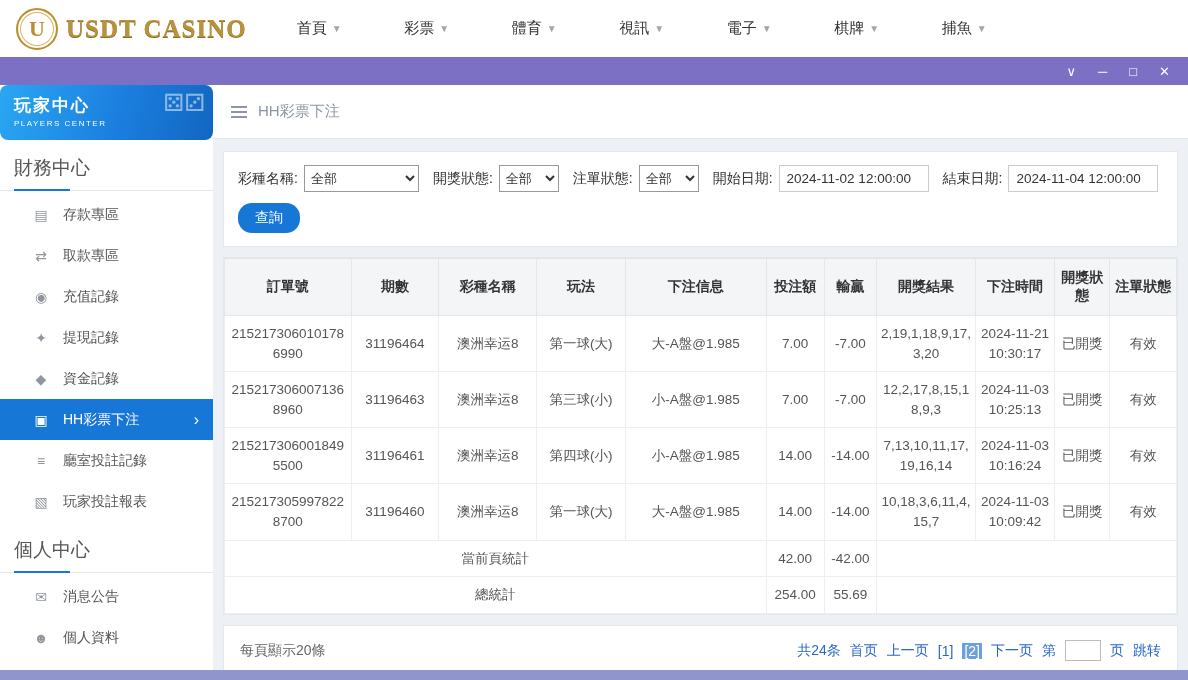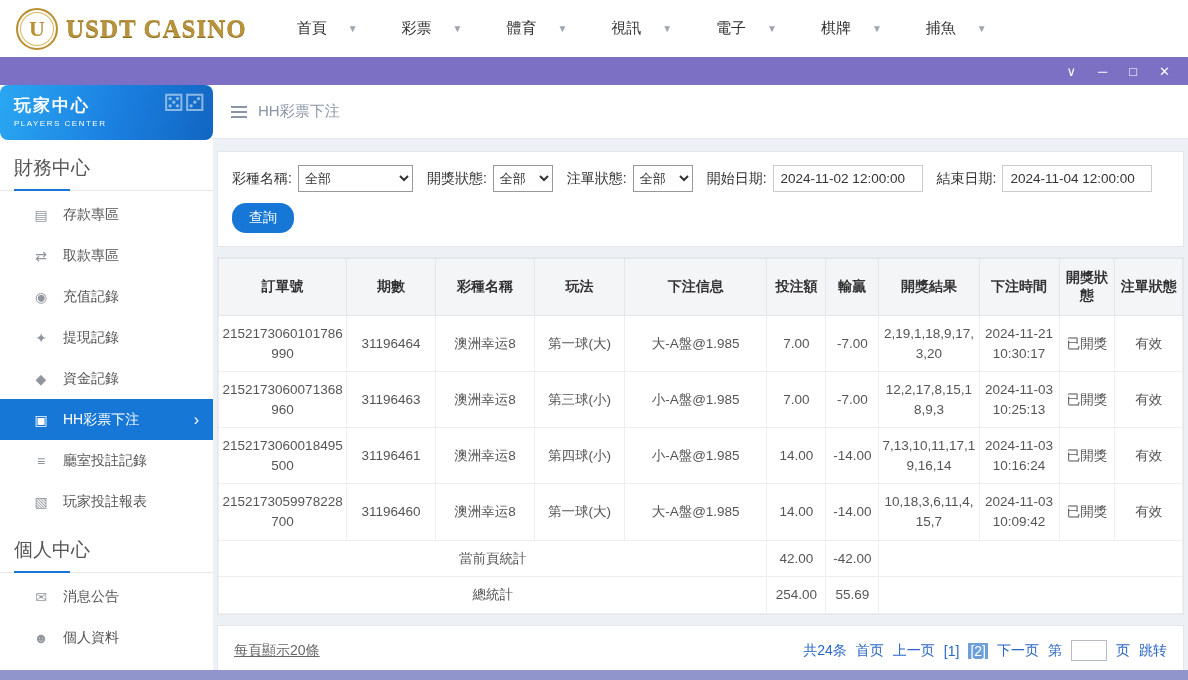--- a/index.html
+++ b/index.html
@@ -9,21 +9,21 @@
   
   .topbar { height:57px; display:flex; align-items:center; padding:0 16px; background:#fff; }
   .logo { display:flex; align-items:center; gap:8px; min-width:225px; }
   .logo-mark { width:42px; height:42px; border-radius:50%; border:2px solid #b98f32;
                display:flex; align-items:center; justify-content:center;
                box-shadow:inset 0 0 0 2px #fff, inset 0 0 0 3px #d9b55e; }
   .logo-u { font-family:"Liberation Serif","DejaVu Serif",serif; font-weight:bold; font-size:22px; color:#b98f32; }
   .logo-text { font-family:"Liberation Serif","DejaVu Serif",serif; font-weight:bold;
                font-size:25px; letter-spacing:1px; color:#b9933c; text-shadow:0 1px 0 #8a6d25; }
   .topnav { display:flex; justify-content:space-between; width:690px; margin-left:50px; }
-  .nav-item { display:flex; align-items:center; gap:21px; font-size:15px; color:#333; cursor:pointer; }
+  .nav-item { display:flex; align-items:center; gap:5px; font-size:15px; color:#333; cursor:pointer; }
   .nav-item .chev { color:#a0a6b0; font-size:10px; }
 
   
   .purple-bar { height:28px; background:#7b70c4; display:flex; align-items:center;
                 justify-content:flex-end; gap:22px; padding-right:18px; }
   .purple-bar .wctl { color:#fff; font-size:13px; line-height:1; cursor:pointer; }
 
   
   .content-row { display:flex; height:585px; }
   .bottom-strip { height:10px; background:#9095cb; }
@@ -44,21 +44,21 @@
   .menu-item.active { background:#1677d6; color:#fff; }
   .menu-item.active .mi { color:#fff; }
   .menu-item .chev-r { position:absolute; right:14px; font-size:16px; color:#fff; }
 
   
   .main { flex:1; min-width:0; display:flex; flex-direction:column; background:#edf0f5; }
   .breadcrumb { height:54px; background:#fff; border-bottom:1px solid #e4e7ec;
                 display:flex; align-items:center; gap:11px; padding:0 18px; color:#8b95a5; font-size:15px; }
   .hamburger { display:inline-flex; flex-direction:column; gap:3px; cursor:pointer; }
   .hamburger i { width:16px; height:2px; background:#8b95a5; }
-  .main-scroll { flex:1; padding:12px 4px; overflow:hidden; }
+  .main-scroll { flex:1; padding:12px 10px; overflow:hidden; }
 
   .card { background:#fff; border:1px solid #e3e6ea; }
   .filter-card { padding:13px 14px; }
   .filter-row { display:flex; align-items:center; flex-wrap:wrap; gap:6px; font-size:14px; color:#333; }
   .filter-row label { margin-left:8px; }
   .filter-row label:first-child { margin-left:0; }
   select { font-size:13px; padding:3px 2px; height:27px; border:1px solid #999; background:#fff; color:#333; }
   .sel-wide { min-width:115px; }
   .sel-narrow { min-width:60px; }
   .date-input { width:150px; height:27px; border:1px solid #ccc; padding:0 7px; font-size:13.5px; color:#333;
@@ -68,21 +68,21 @@
 
   .table-card { margin-top:10px; }
   table { width:100%; border-collapse:collapse; table-layout:fixed; }
   th { background:#f4f5f7; border:1px solid #e4e6e9; padding:10px 2px; font-size:14px; color:#333; font-weight:bold; }
   td { border:1px solid #eceef0; padding:8px 3px; text-align:center; font-size:13.5px; color:#555;
        word-break:break-all; line-height:1.45; }
   .sum-row td { padding:8px 3px; }
 
   .pagination-bar { margin-top:10px; height:52px; display:flex; align-items:center;
                     justify-content:space-between; padding:0 16px; }
-  .page-size { color:#666; font-size:14px;text-decoration:underline; }
+  .page-size { color:#666; font-size:14px; }
   .pager { display:flex; align-items:center; gap:9px; font-size:14px; color:#2a66c8; }
   .pager .plink { cursor:pointer; }
   .pager .current { background:#6d9fd8; color:#fff; padding:0 2px; }
   .jump-input { width:36px; height:21px; border:1px solid #b8bcc4; }
 </style>
 </head>
 <body>
 
 <header class="topbar">
   <div class="logo">

